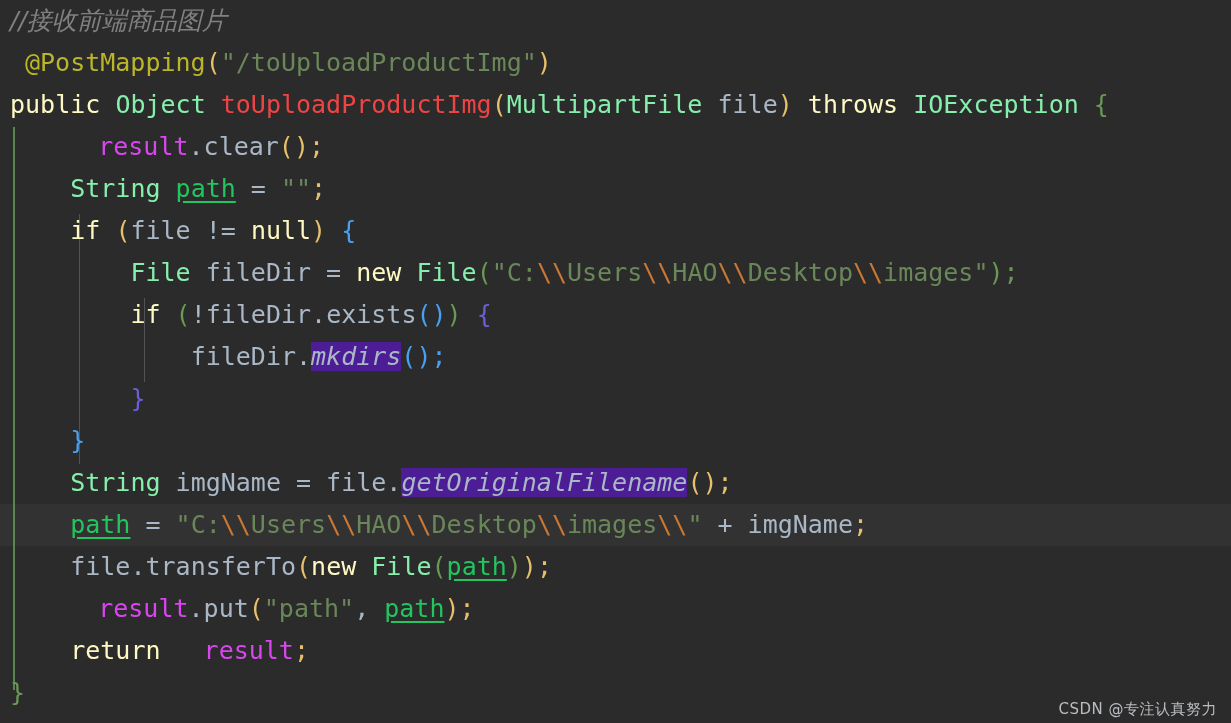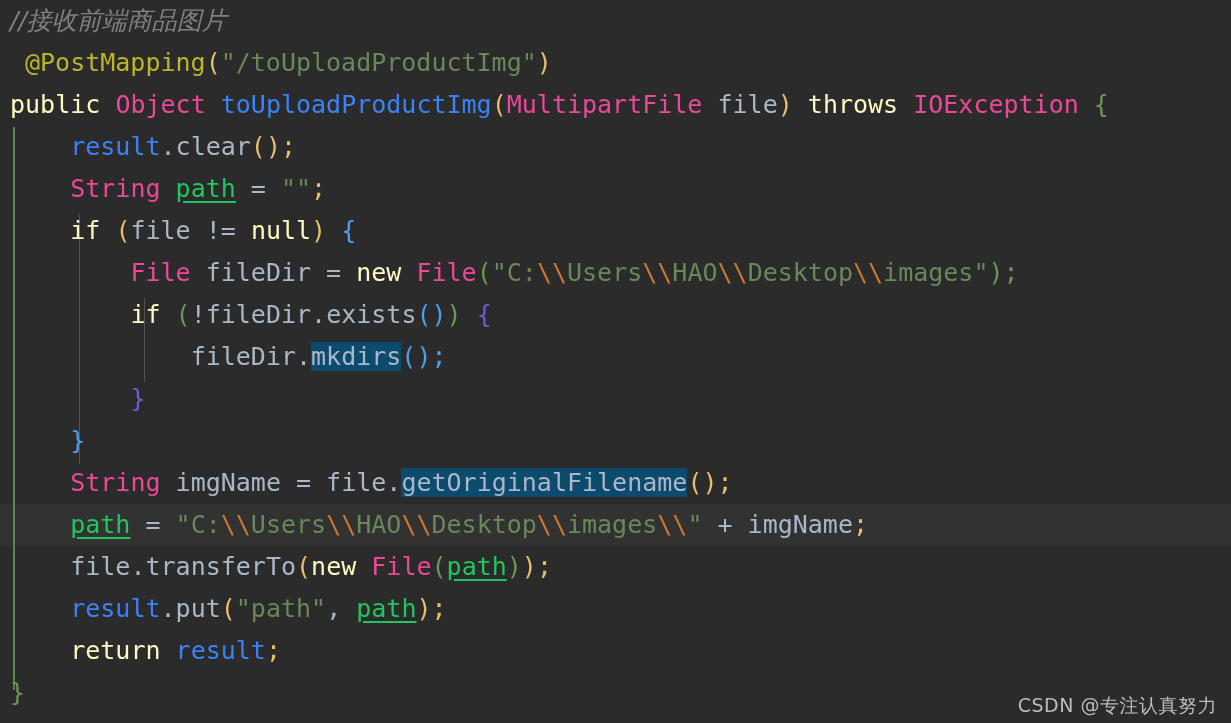--- a/index.html
+++ b/index.html
@@ -66,40 +66,40 @@
     display: block;
     height: 42px;
     padding-left: 10px;
     position: relative;
   }
 
   
   .c-comment { color: #808080; font-style: italic; font-family: "DejaVu Sans", "Liberation Sans", sans-serif; }
   .c-annotation { color: #bbb529; margin-left: 15px; }
   .c-keyword { color: #fef9c3; }
-  .c-type { color: #ec4899; }
-  .c-methoddecl { color: #3b82f6; }
+  .c-type { color: #86efac; }
+  .c-methoddecl { color: #ef4444; }
   .c-ident { color: #a9b7c6; }
-  .c-field { color: #3b82f6; }
+  .c-field { color: #d946ef; margin-left: 28px; }
   .c-localvar { color: #22c55e; text-decoration: underline; text-underline-offset: 4px; }
   .c-string { color: #6a8759; }
   .c-escape { color: #cc7832; }
   .b1 { color: #e8bf6a; }
   .b2 { color: #6a9955; }
   .b3 { color: #49a0f0; }
   .b4 { color: #6b5fd6; }
-  .hl-usage { background: #0c4a6e; }
+  .hl-usage { background: #4c1d95; font-style: italic; }
 
   
   .watermark {
     position: absolute;
     right: 14px;
     bottom: 4px;
     color: #b9bcc0;
-    font-size: 19px;
+    font-size: 15px;
     font-family: "DejaVu Sans", "Liberation Sans", sans-serif;
     letter-spacing: .5px;
     white-space: nowrap;
   }
 </style>
 </head>
 <body>
 
 <div id="editor">
 

